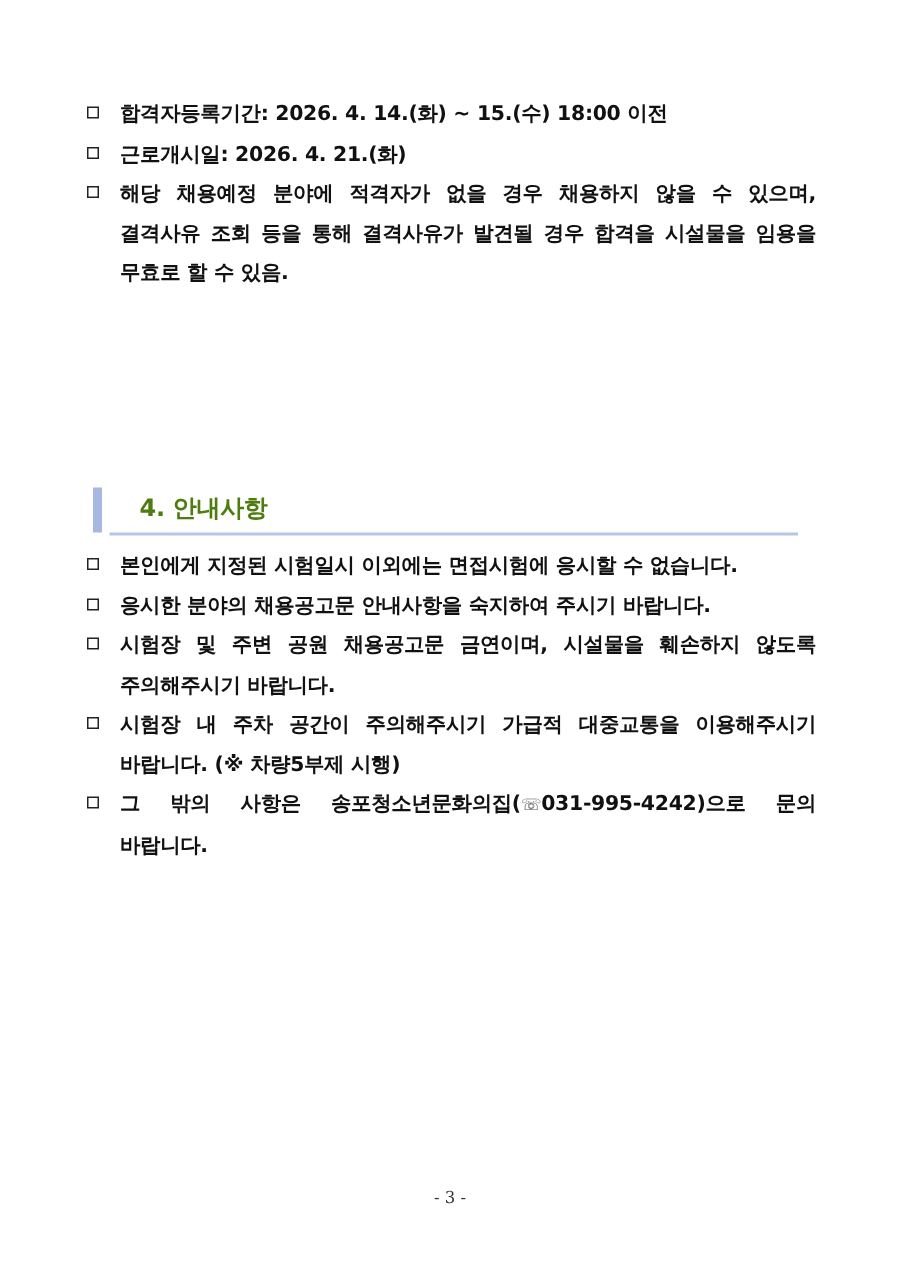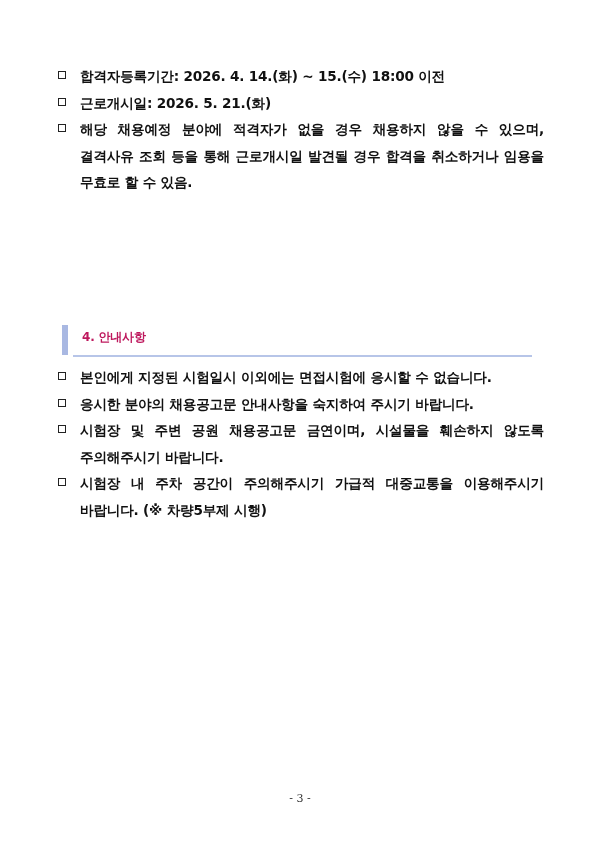--- a/index.html
+++ b/index.html
@@ -16,44 +16,44 @@
     .item .bullet { position: absolute; left: 0; top: 8px; width: 8px; height: 8px;
                     border: 1.3px solid #222; box-sizing: border-box; background: #fff; }
     .item .text { display: block; word-break: keep-all; }
     .item .phone { font-weight: normal; font-size: 11px; color: #555; }
 
     .list-a { top: 63px; }
     .list-b { top: 364px; }
 
     .section-head { position: absolute; left: 62px; top: 325px; width: 470px; height: 34px; }
     .section-head .bar { position: absolute; left: 0; top: 0; width: 6px; height: 30px; background: #a9b8e2; }
-    .section-head .title { position: absolute; left: 20px; top: 4px; font-size: 12px; font-weight: bold;
-                           color: #be185d; letter-spacing: -0.2px; }
+    .section-head .title { position: absolute; left: 31px; top: 4px; font-size: 16px; font-weight: bold;
+                           color: #4d7c0f; letter-spacing: -0.2px; }
     .section-head .rule { position: absolute; left: 11px; top: 30px; width: 459px; height: 2px; background: #b7c5e8; }
 
     .page-number { position: absolute; left: 0; width: 600px; top: 792px; text-align: center;
                    font-family: "DejaVu Serif", "Liberation Serif", serif; font-size: 11px; color: #333; }
   </style>
 </head>
 <body>
 
 <div class="page">
 
   <ul class="list list-a">
     <li class="item">
       <span class="bullet"></span>
       <span class="text">합격자등록기간: 2026. 4. 14.(화) ~ 15.(수) 18:00 이전</span>
     </li>
     <li class="item">
       <span class="bullet"></span>
-      <span class="text">근로개시일: 2026. 5. 21.(화)</span>
+      <span class="text">근로개시일: 2026. 4. 21.(화)</span>
     </li>
     <li class="item">
       <span class="bullet"></span>
-      <span class="text">해당 채용예정 분야에 적격자가 없을 경우 채용하지 않을 수 있으며, 결격사유 조회 등을 통해 근로개시일 발견될 경우 합격을 취소하거나 임용을 무효로 할 수 있음.</span>
+      <span class="text">해당 채용예정 분야에 적격자가 없을 경우 채용하지 않을 수 있으며, 결격사유 조회 등을 통해 결격사유가 발견될 경우 합격을 시설물을 임용을 무효로 할 수 있음.</span>
     </li>
   </ul>
 
   <div class="section-head">
     <div class="bar"></div>
     <div class="title">4. 안내사항</div>
     <div class="rule"></div>
   </div>
 
   <ul class="list list-b">
@@ -66,16 +66,20 @@
       <span class="text">응시한 분야의 채용공고문 안내사항을 숙지하여 주시기 바랍니다.</span>
     </li>
     <li class="item">
       <span class="bullet"></span>
       <span class="text">시험장 및 주변 공원 채용공고문 금연이며, 시설물을 훼손하지 않도록 주의해주시기 바랍니다.</span>
     </li>
     <li class="item">
       <span class="bullet"></span>
       <span class="text">시험장 내 주차 공간이 주의해주시기 가급적 대중교통을 이용해주시기 바랍니다. (※ 차량5부제 시행)</span>
     </li>
+    <li class="item">
+      <span class="bullet"></span>
+      <span class="text"><span>그 밖의 사항은 송포청소년문화의집(</span><span class="phone">☏</span><span>031-995-4242</span><span>)으로 문의 바랍니다.</span></span>
+    </li>
   </ul>
 
   <div class="page-number">- 3 -</div>
 </div>
 
 </body></html>

